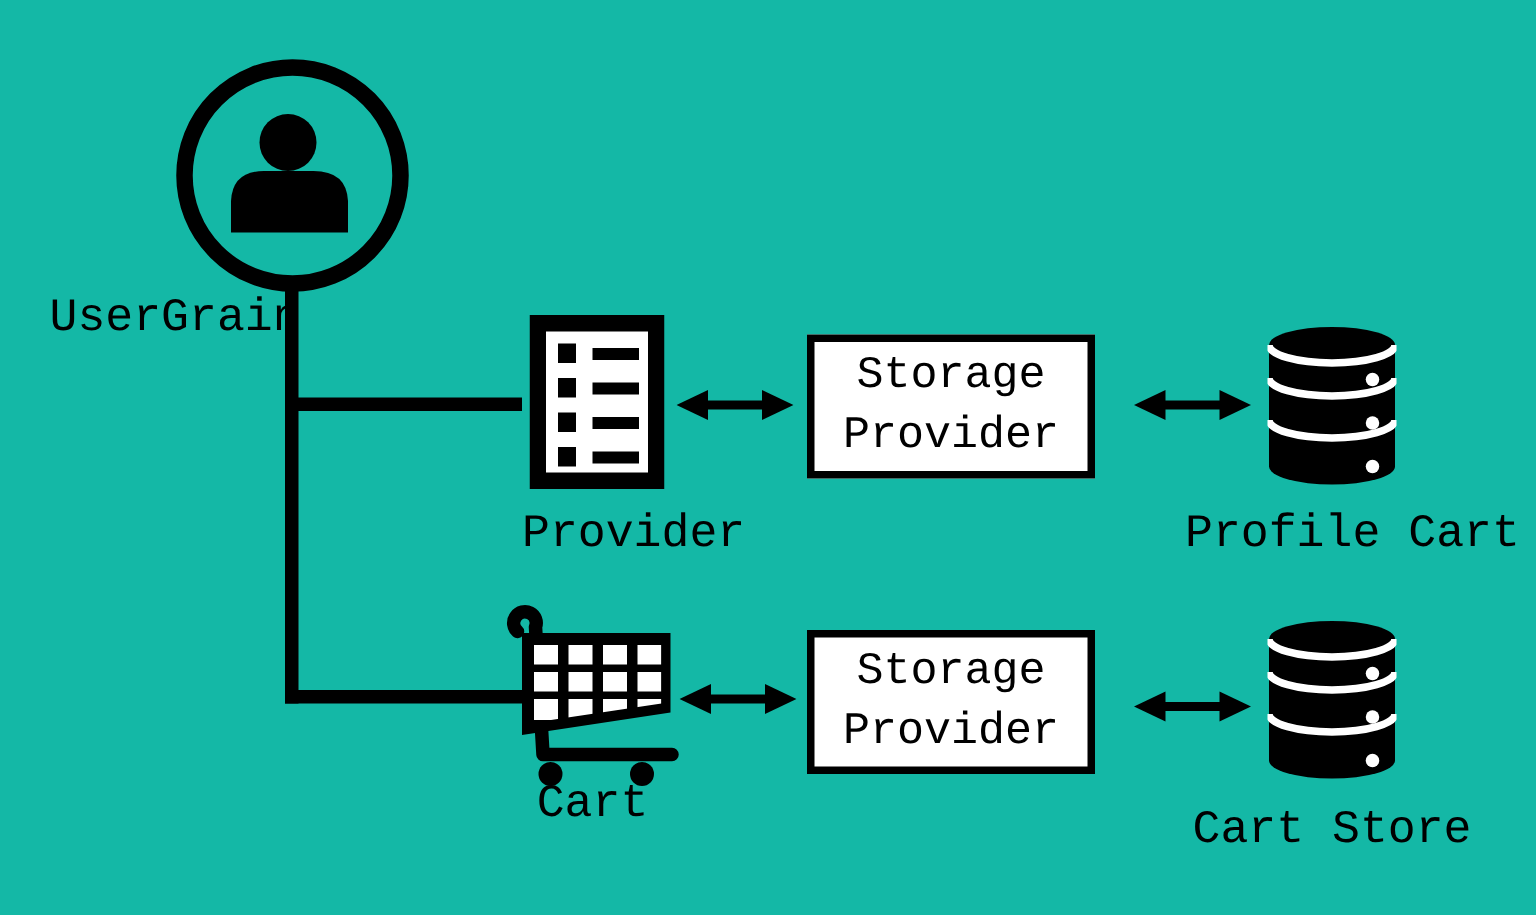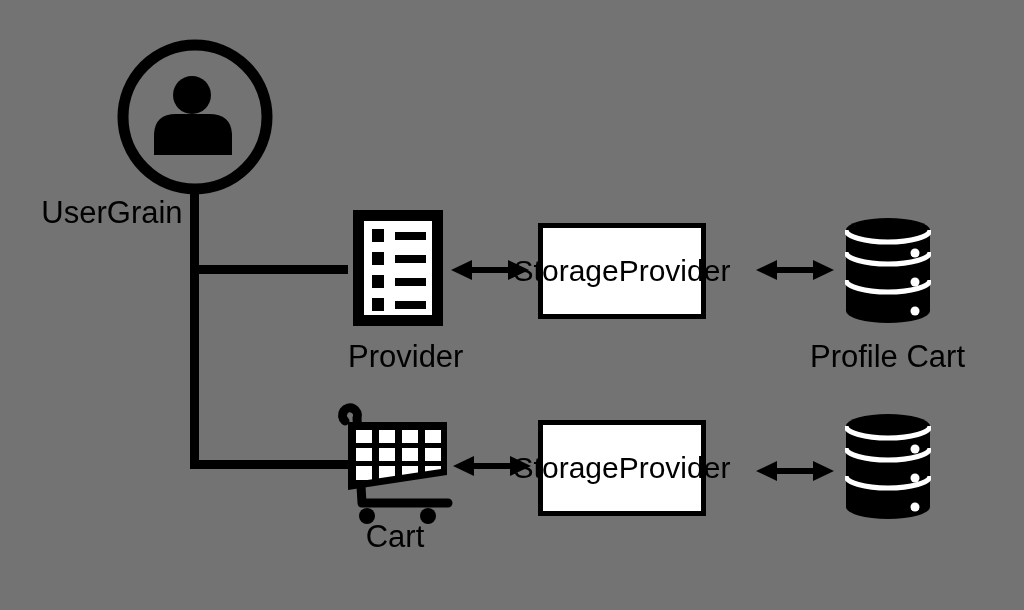--- a/index.html
+++ b/index.html
@@ -1,28 +1,28 @@
 <!DOCTYPE html>
 <html><head>
 <meta charset="utf-8">
 <style>
   html,body{margin:0;padding:0;background:#fff;}
   #canvas{
-    position:relative;width:1024px;height:610px;background:#737373;overflow:hidden;
-    font-family:Liberation Sans, sans-serif;color:#000;
+    position:relative;width:1024px;height:610px;background:#14b8a6;overflow:hidden;
+    font-family:Liberation Mono, monospace;color:#000;
   }
   .abs{position:absolute;}
   .label{
     position:absolute;text-align:center;font-size:31px;line-height:34px;
     color:#000;white-space:nowrap;
   }
   .connector{position:absolute;background:#000;}
   .provider-box{
-    position:absolute;width:168px;height:96px;border:5px solid #000;background:#fff;
-    box-sizing:border-box;display:flex;flex-direction:row;align-items:center;justify-content:center;
+    position:absolute;width:192px;height:96px;border:5px solid #000;background:#fff;
+    box-sizing:border-box;display:flex;flex-direction:column;align-items:center;justify-content:center;
     font-size:30px;line-height:40px;text-align:center;
   }
   svg{display:block;}
 </style>
 </head>
 <body>
 
 <div id="canvas">
 
   <svg class="abs" style="left:115px;top:36px;" width="160" height="160" viewBox="0 0 160 160">
@@ -134,14 +134,15 @@
       <path d="M1,12 A42,12 0 0 0 85,12"></path>
       <path d="M1,34 A42,12 0 0 0 85,34"></path>
       <path d="M1,62 A42,12 0 0 0 85,62"></path>
     </g>
     <g fill="#fff">
       <circle cx="70" cy="35" r="4.5"></circle>
         <circle cx="70" cy="64" r="4.5"></circle>
         <circle cx="70" cy="93" r="4.5"></circle>
     </g>
   </svg>
+  <div class="label" style="left:793px;top:537px;width:190px;">Cart Store</div>
 
 </div>
 
 </body></html>

